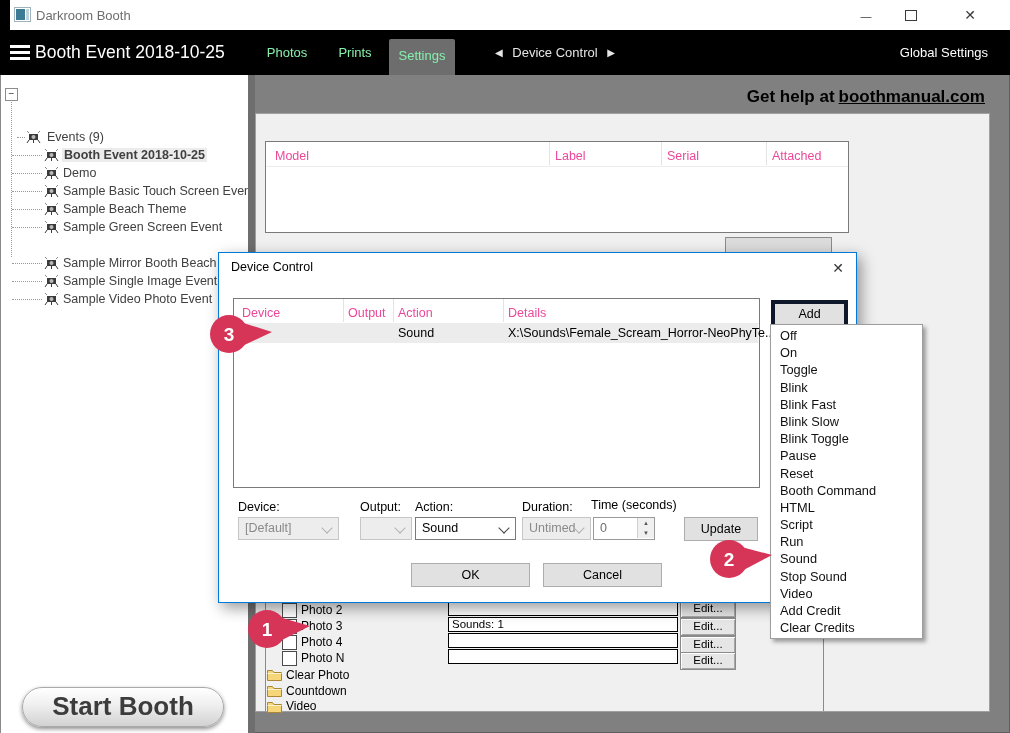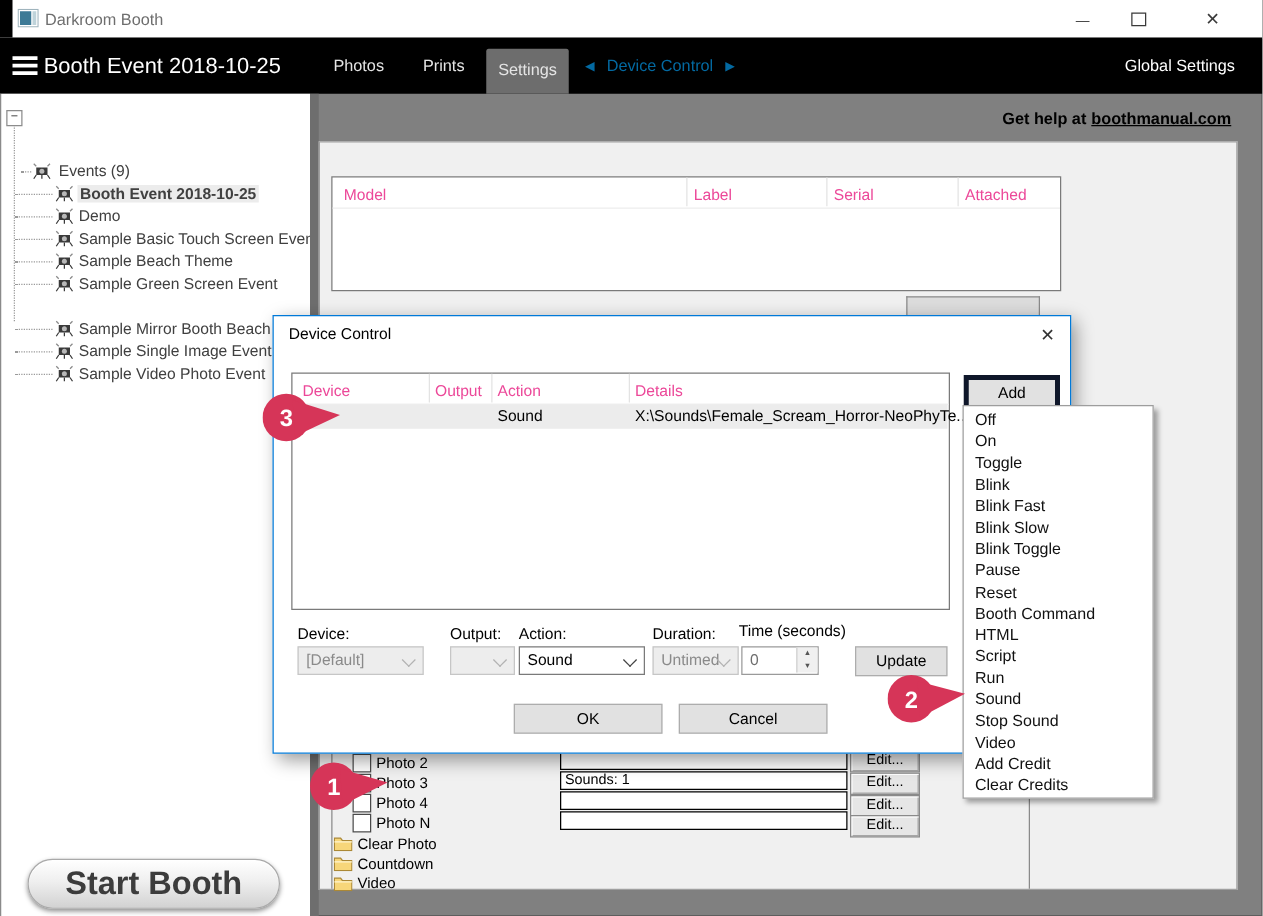--- a/index.html
+++ b/index.html
@@ -10,37 +10,37 @@
   
   .titlebar{left:0;top:0;width:1010px;height:30px;background:#ffffff;border-bottom:1px solid #ececec;}
   .corner-black{left:0;top:0;width:10px;height:30px;background:#000;}
   .apptitle{left:36px;top:8px;font-size:13px;color:#6e6e6e;}
   .wbtn{top:0;height:30px;width:46px;text-align:center;line-height:30px;font-size:14px;color:#3a3a3a;}
   .maxbox{left:16px;top:10px;width:10px;height:9px;border:1px solid #3a3a3a;}
   
   .nav{left:0;top:30px;width:1010px;height:45px;background:#000;}
   .hbar{left:10px;width:20px;height:3px;background:#fff;}
   .navtitle{left:35px;top:12px;font-size:17.5px;color:#fff;}
-  .tab{top:0;height:45px;line-height:45px;font-size:13px;color:#e5e5e5;text-align:center;}
+  .tab{top:0;height:45px;line-height:45px;font-size:13px;color:#86efac;text-align:center;}
   .tab-active{top:9px;height:36px;line-height:34px;background:#6d6d6d;border-radius:2px 2px 0 0;}
-  .pager{left:468px;top:0;height:58px;line-height:45px;color:#0369a1;font-size:13px;}
+  .pager{left:495px;top:0;height:58px;line-height:45px;color:#e5e5e5;font-size:13px;}
   .pager .arr{font-size:10px;position:relative;top:-1px;}
   .gsettings{right:22px;top:0;height:45px;line-height:45px;color:#fff;font-size:13px;}
   
   .sidebar{left:0;top:75px;width:248px;height:658px;background:#fff;box-shadow:inset 1px 0 0 #8a8a8a;}
   .titem{position:absolute;left:0;width:296px;height:18px;font-size:12.5px;color:#404040;margin-top:44px;}
   .titem .lbl{position:absolute;top:2px;white-space:nowrap;}
   .titem .sel{background:#ececec;font-weight:bold;padding:0 2px;}
   .stub{position:absolute;top:9px;border-top:1px dotted #9a9a9a;}
   .vdots{border-left:1px dotted #9a9a9a;width:0;}
   .expander{left:5px;top:88px;width:11px;height:11px;background:#fff;border:1px solid #8c8c8c;
     font-size:10px;line-height:9px;text-align:center;color:#333;}
   .evicon{position:absolute;top:2px;}
   
-  .helpline{right:25px;top:87px;font-size:13px;font-weight:bold;color:#000;}
+  .helpline{right:25px;top:87px;font-size:17px;font-weight:bold;color:#000;}
   .helpline a{color:#000;text-decoration:underline;margin-left:4px;}
   .panel{left:255px;top:113px;width:733px;height:597px;background:#f0f0f0;border:1px solid #a0a0a0;}
   .phidlabel{left:265px;top:119px;font-size:12.5px;color:#000;}
   .wtable{background:#fff;border:1px solid #7a7a7a;}
   .thead{position:absolute;left:0;top:0;right:0;height:24px;border-bottom:1px solid #ededed;}
   .hcell{position:absolute;top:7px;font-size:12.5px;color:#ec4899;white-space:nowrap;}
   .vsep{position:absolute;top:0;height:23px;border-left:1px solid #e3e3e3;}
   .sliver{left:725px;top:237px;width:105px;height:15px;background:#dcdcdc;border:1px solid #8a8a8a;border-bottom:none;}
   
   .chk{position:absolute;width:13px;height:13px;background:#fff;border:1px solid #4a4a4a;

